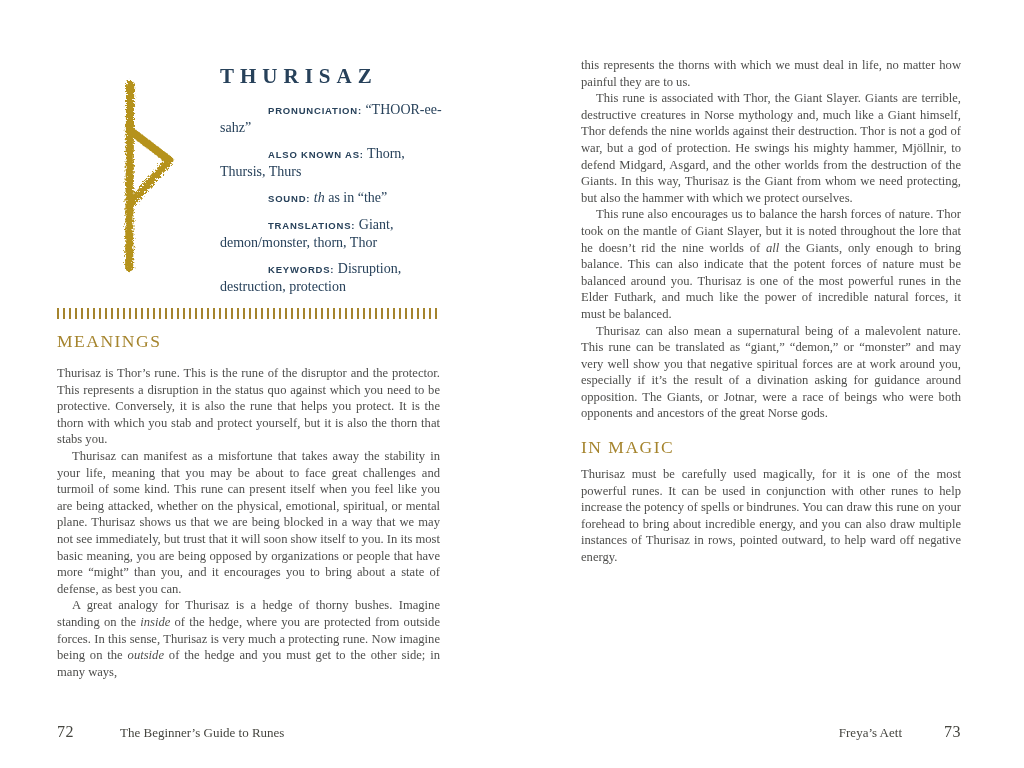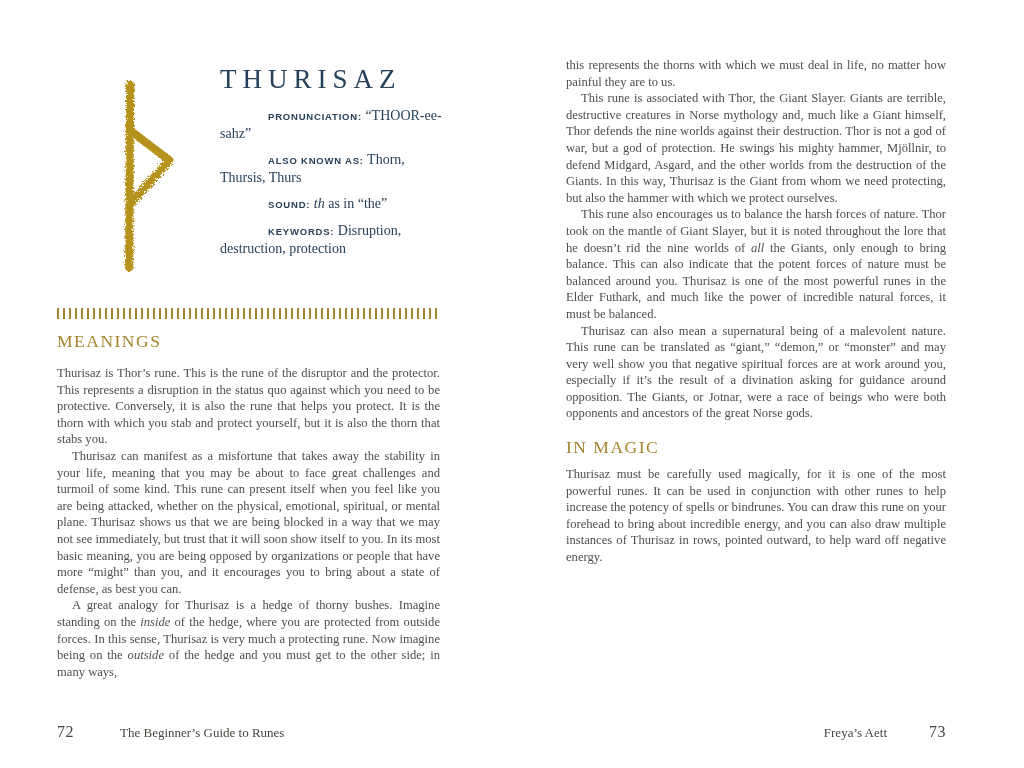--- a/index.html
+++ b/index.html
@@ -11,28 +11,28 @@
   }
   :root{
     --navy:#27415a;
     --gold:#a5842d;
     --rune-gold:#b5921a;
     --body-text:#4e4e4c;
     --footer-text:#45453f;
   }
   .page{position:absolute;top:0;height:768px;}
   .page-left{left:57px;width:383px;}
-  .page-right{left:566px;width:380px;}
+  .page-right{left:581px;width:380px;}
 
   .rune-svg{position:absolute;left:28px;top:78px;}
 
   .info-block{position:absolute;left:163px;top:64px;width:222px;}
   .rune-title{
-    font-size:27px;color:var(--navy);letter-spacing:6px;
-    font-weight:normal;margin:0 0 12px 0;white-space:nowrap;
+    font-size:21px;color:var(--navy);letter-spacing:6px;
+    font-weight:bold;margin:0 0 12px 0;white-space:nowrap;
   }
   .attr{margin:0 0 9px 0;font-size:14px;line-height:17px;color:var(--navy);}
   .attr-label{
     font-family:"Liberation Sans", sans-serif;
     font-weight:bold;font-size:9.5px;letter-spacing:0.8px;color:var(--navy);padding-left:48px;
   }
   .attr-value{color:var(--navy);}
 
   .divider{
     position:absolute;left:0;top:308px;width:100%;height:11px;
@@ -91,20 +91,24 @@
     </p>
     <p class="attr">
       <span class="attr-label">ALSO KNOWN AS:</span>
       <span class="attr-value"><span>Thorn, Thursis, Thurs</span></span>
     </p>
     <p class="attr">
       <span class="attr-label">SOUND:</span>
       <span class="attr-value"><i>th</i><span> as in “the”</span></span>
     </p>
     <p class="attr">
+      <span class="attr-label">TRANSLATIONS:</span>
+      <span class="attr-value"><span>Giant, demon/monster, thorn, Thor</span></span>
+    </p>
+    <p class="attr">
       <span class="attr-label">KEYWORDS:</span>
       <span class="attr-value"><span>Disruption, destruction, protection</span></span>
     </p>
   </div>
 
   <div class="divider"></div>
 
   <h2 class="section-heading heading-meanings">MEANINGS</h2>
 
   <div class="body-copy body-left">

